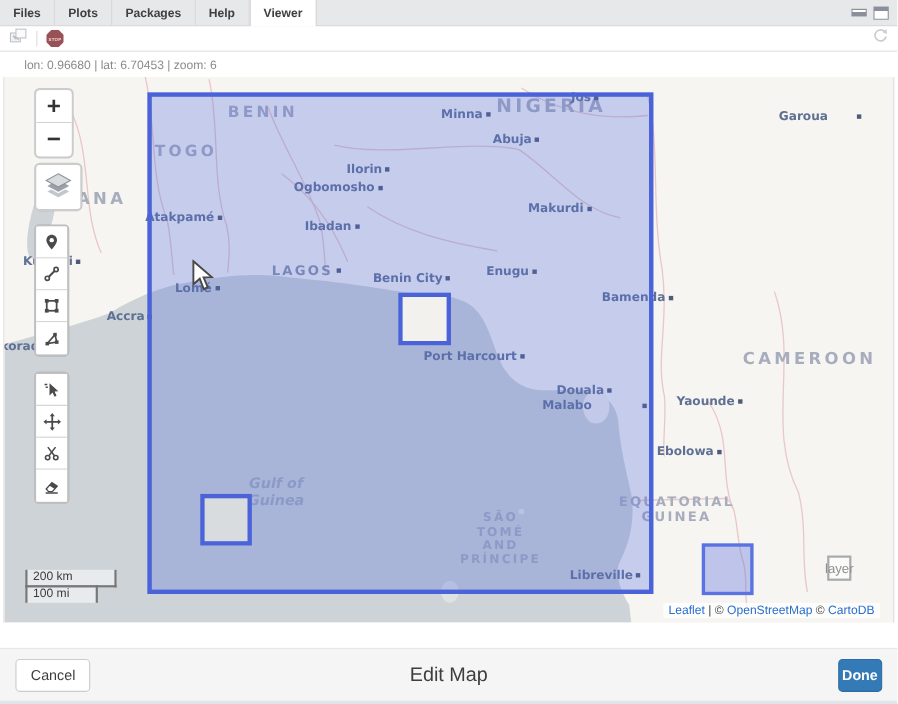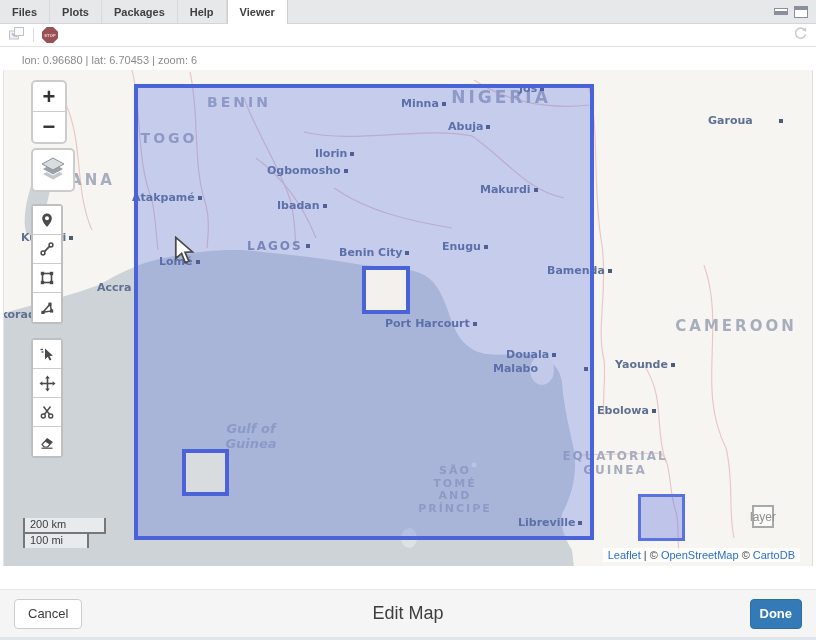--- a/index.html
+++ b/index.html
@@ -83,21 +83,21 @@
               color:#909090; font-size:12px; display:flex; align-items:center; justify-content:center; }
 
   .cursor { position:absolute; left:170px; top:166px; z-index:6; pointer-events:none; }
 
   
   .footer { position:absolute; left:0; top:589px; width:816px; height:51px; background:#f5f5f5;
             border-top:1px solid #e7e7e7; border-bottom:3px solid #dfe5ea; display:flex; align-items:center; padding:0 14px; }
   .btn-cancel { height:30px; padding:0 13px; background:#fff; border:1px solid #ccc; border-radius:4px;
                 font-size:13px; color:#3d3d3d; }
   .footer-title { position:absolute; left:0; width:816px; text-align:center; font-size:18px; color:#3e3e3e; pointer-events:none; }
-  .btn-done { margin-left:auto; height:30px; padding:0 9px; background:#337ab7; border:1px solid #2e6da4;
+  .btn-done { margin-left:auto; height:30px; padding:0 3px; background:#337ab7; border:1px solid #2e6da4;
               border-radius:4px; font-size:13px; font-weight:bold; color:#fff; }
 </style>
 </head>
 <body>
 
 <div class="window">
 
   <div class="tabbar">
     <div style="display:flex" id="tabs">
         <div class="tab">Files</div>
@@ -178,37 +178,37 @@
         <div class="country small" style="left: 611px; top: 380px; font-size: 12px;">
           <div>EQUATORIAL</div>
           <div>GUINEA</div>
         </div>
         <div class="country small" style="left: 451px; top: 395px; font-size: 11px;">
           <div>SÃO</div>
           <div>TOMÉ</div>
           <div>AND</div>
           <div>PRÍNCIPE</div>
         </div>
-        <div class="gulf" style="left: 247px; top: 352px;">
+        <div class="gulf" style="left: 247px; top: 364px;">
           <div>Gulf of</div>
           <div>Guinea</div>
         </div>
         <div class="city" style="left: 397px; top: 27px;">
           <span>Minna</span>
           <span class="mk"></span>
         </div>
         <div class="city" style="left: 515px; top: 12px;">
           <span>Jos</span>
           <span class="mk"></span>
         </div>
         <div class="city" style="left: 444px; top: 50px;">
           <span>Abuja</span>
           <span class="mk"></span>
         </div>
-        <div class="city" style="left: 704px; top: 44px; gap: 26px;">
+        <div class="city" style="left: 704px; top: 29px; gap: 26px;">
           <span>Garoua</span>
           <span class="mk"></span>
         </div>
         <div class="city" style="left: 311px; top: 77px;">
           <span>Ilorin</span>
           <span class="mk"></span>
         </div>
         <div class="city" style="left: 263px; top: 94px;">
           <span>Ogbomosho</span>
           <span class="mk"></span>

